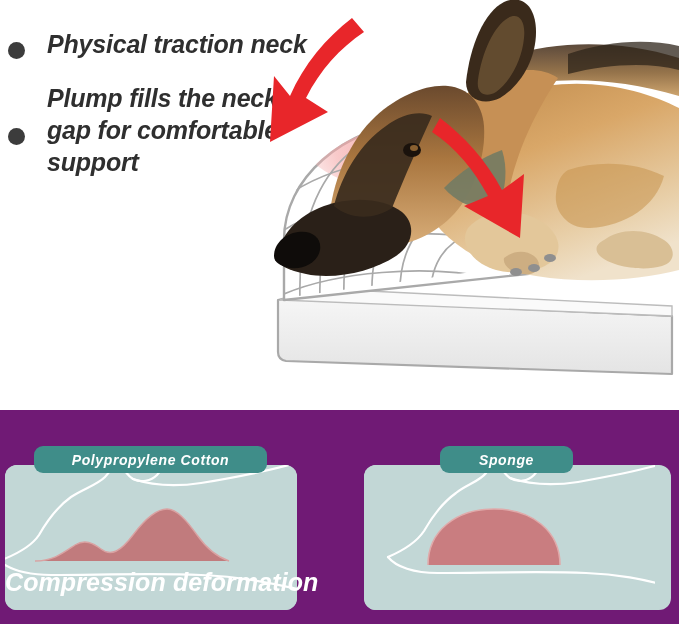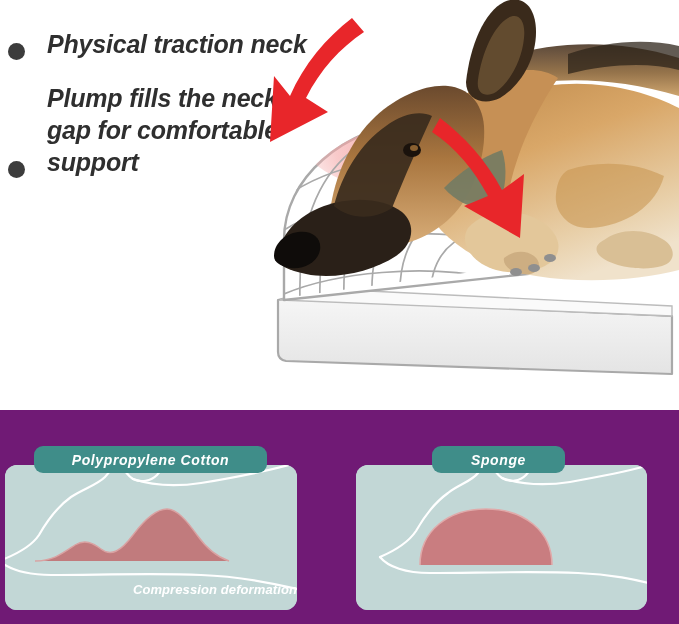--- a/index.html
+++ b/index.html
@@ -31,21 +31,21 @@
   }
 
   
   #bullet-list {
     position: absolute;
     left: 0; top: 28px;
     width: 320px;
   }
   .bullet-row {
     display: flex;
-    align-items: flex-end;
+    align-items: center;
     margin-bottom: 22px;
   }
   .bullet-dot {
     flex: 0 0 auto;
     width: 17px; height: 17px;
     border-radius: 50%;
     background: #3c3c3c;
     margin-left: 8px;
     margin-right: 22px;
     margin-top: 12px;
@@ -79,21 +79,21 @@
 
   .info-card {
     position: absolute;
     top: 55px;
     height: 145px;
     border-radius: 12px;
     background: #c2d7d6;
     overflow: visible;
   }
   #card-left  { left: 5px;   width: 292px; }
-  #card-right { left: 356px; width: 291px; }
+  #card-right { left: 364px; width: 291px; padding-left: 16px; }
 
   .card-clip {
     position: absolute;
     left: 0; top: 0;
     width: 100%; height: 100%;
     border-radius: 12px;
     overflow: hidden;
   }
   .card-clip svg { display: block; }
 
@@ -121,21 +121,21 @@
   }
   #pill-left  { left: 29px;  width: 233px; }
   #pill-right { left: 76px;  width: 133px; }
 
   .card-caption {
     position: absolute;
     left: 0; bottom: 13px;
     width: 100%;
     text-align: right;
     font-family: "Liberation Sans", sans-serif;
-    font-size: 13px;
+    font-size: 25px;
     font-weight: 700;
     font-style: italic;
     color: #ffffff;
     letter-spacing: 0.1px;
     z-index: 3;
     white-space: nowrap;
   }
 </style>
 </head>
 <body>

